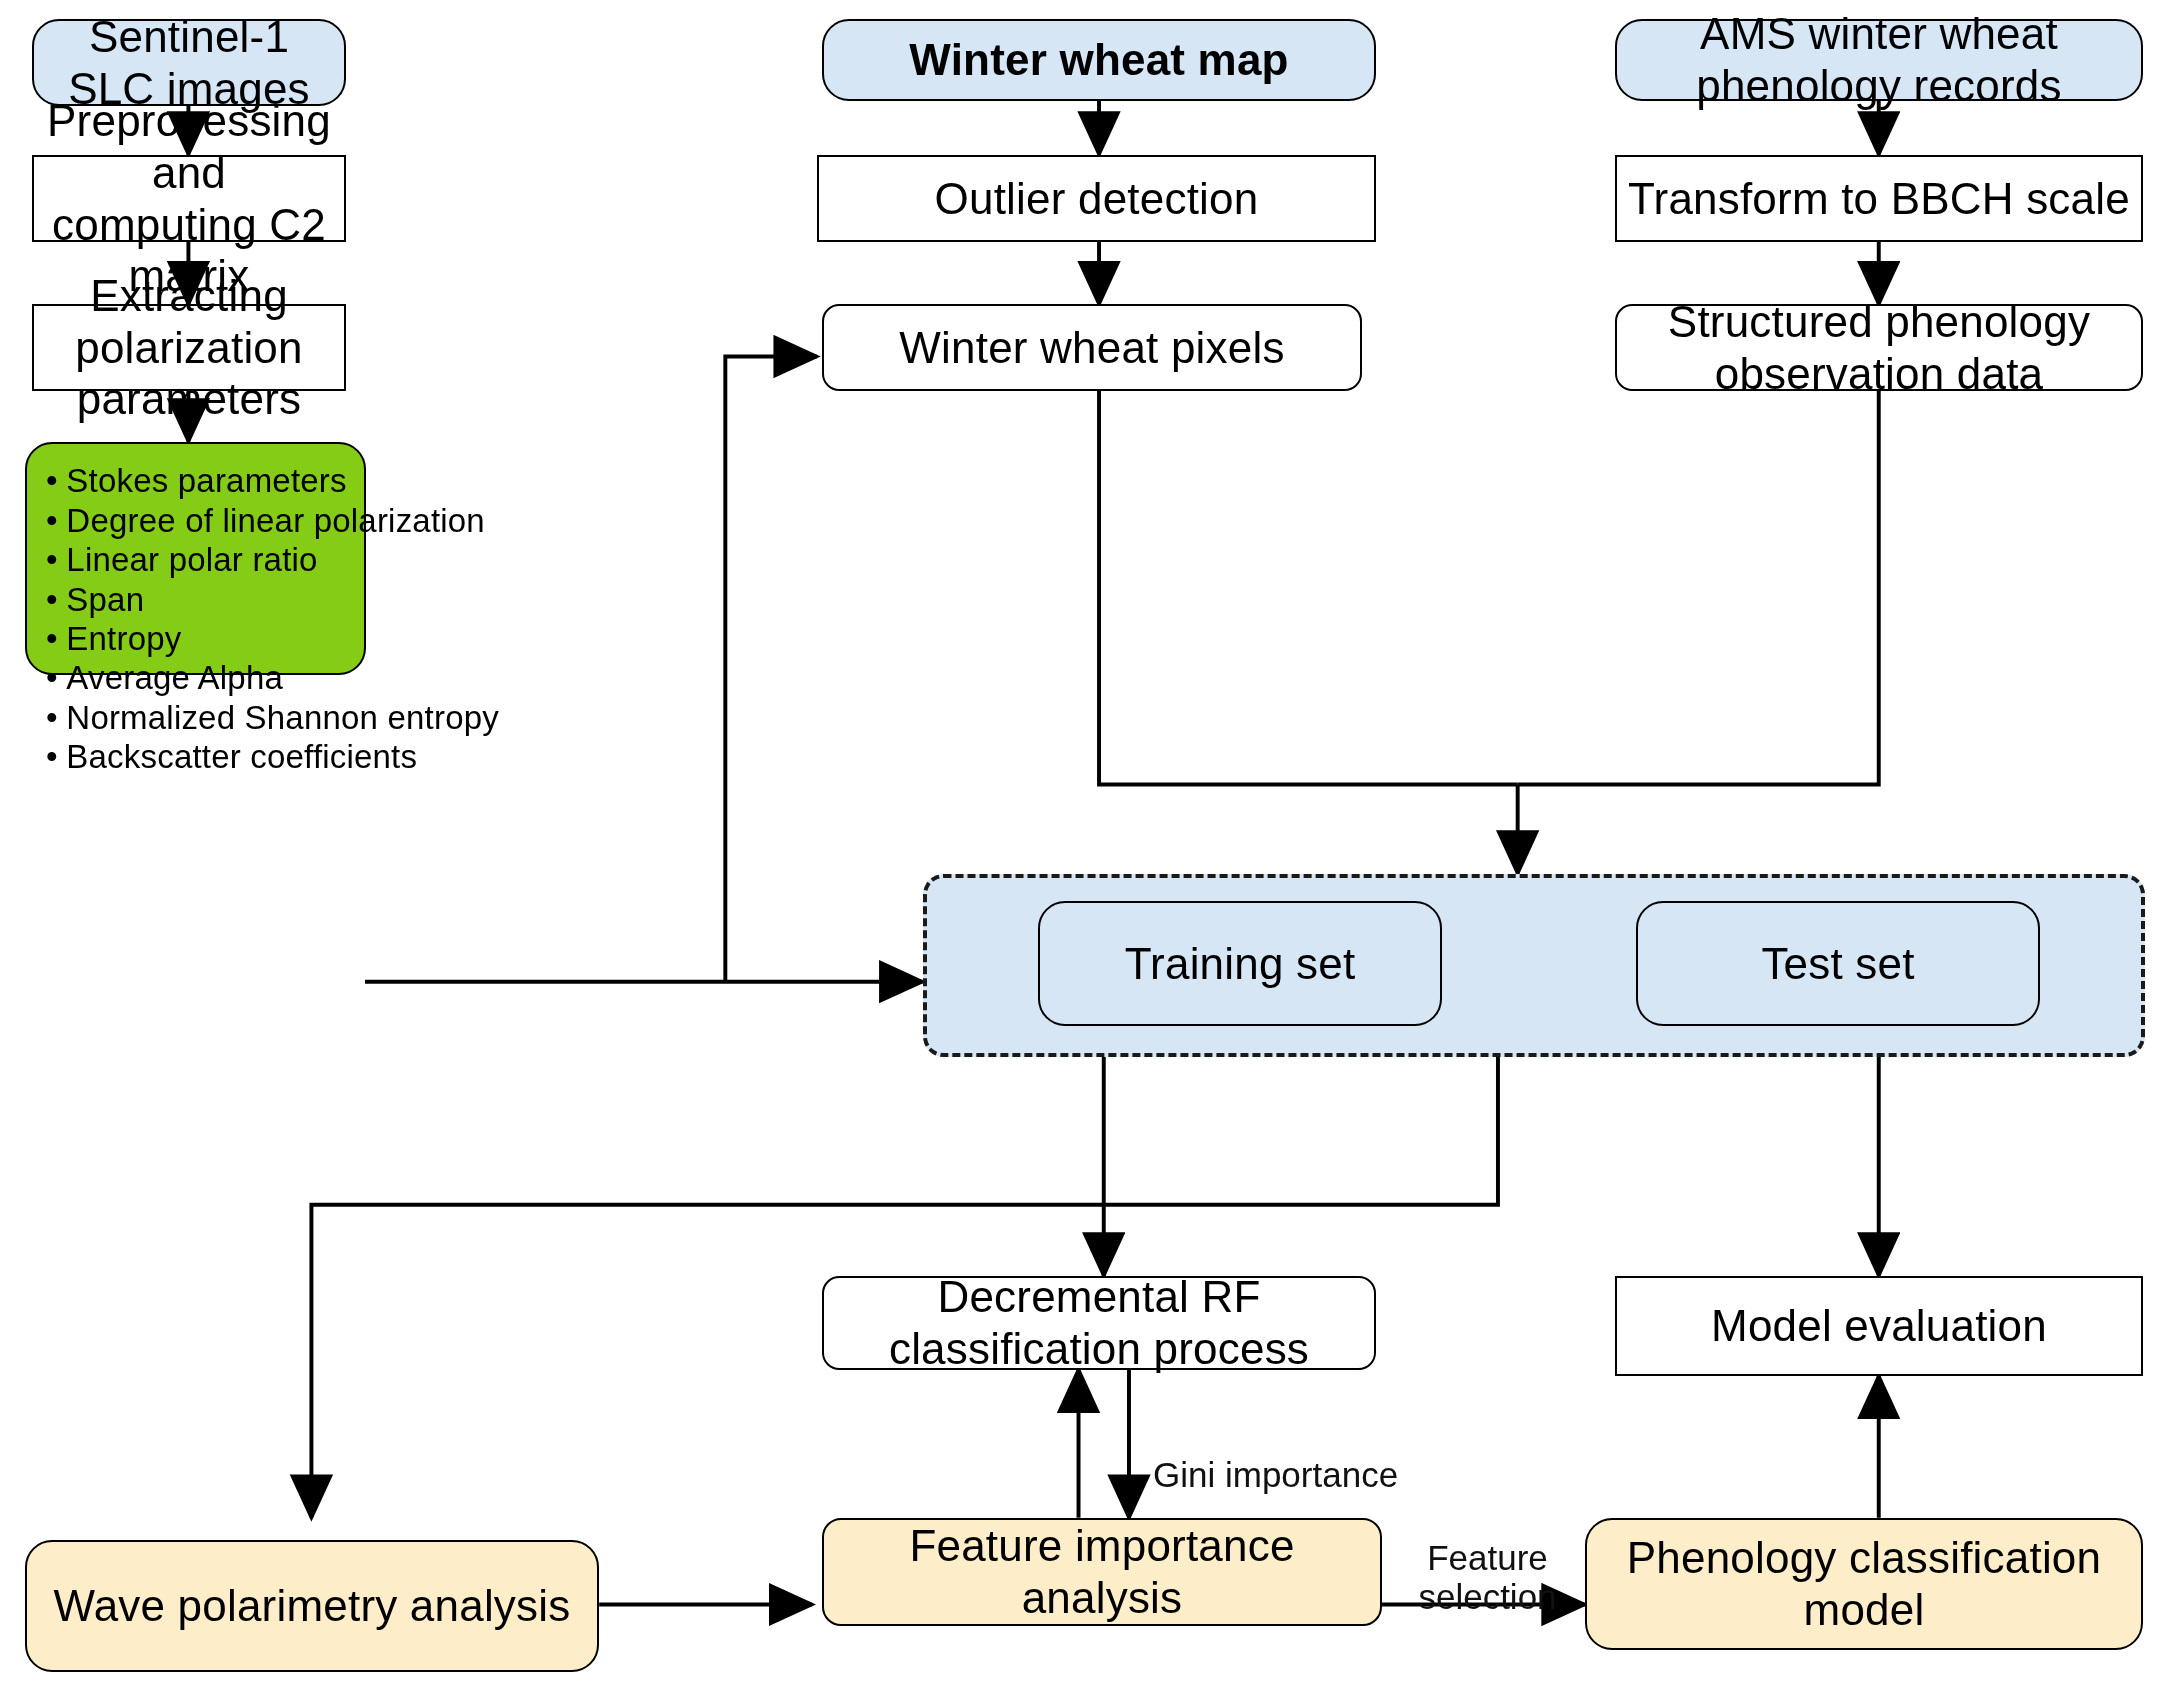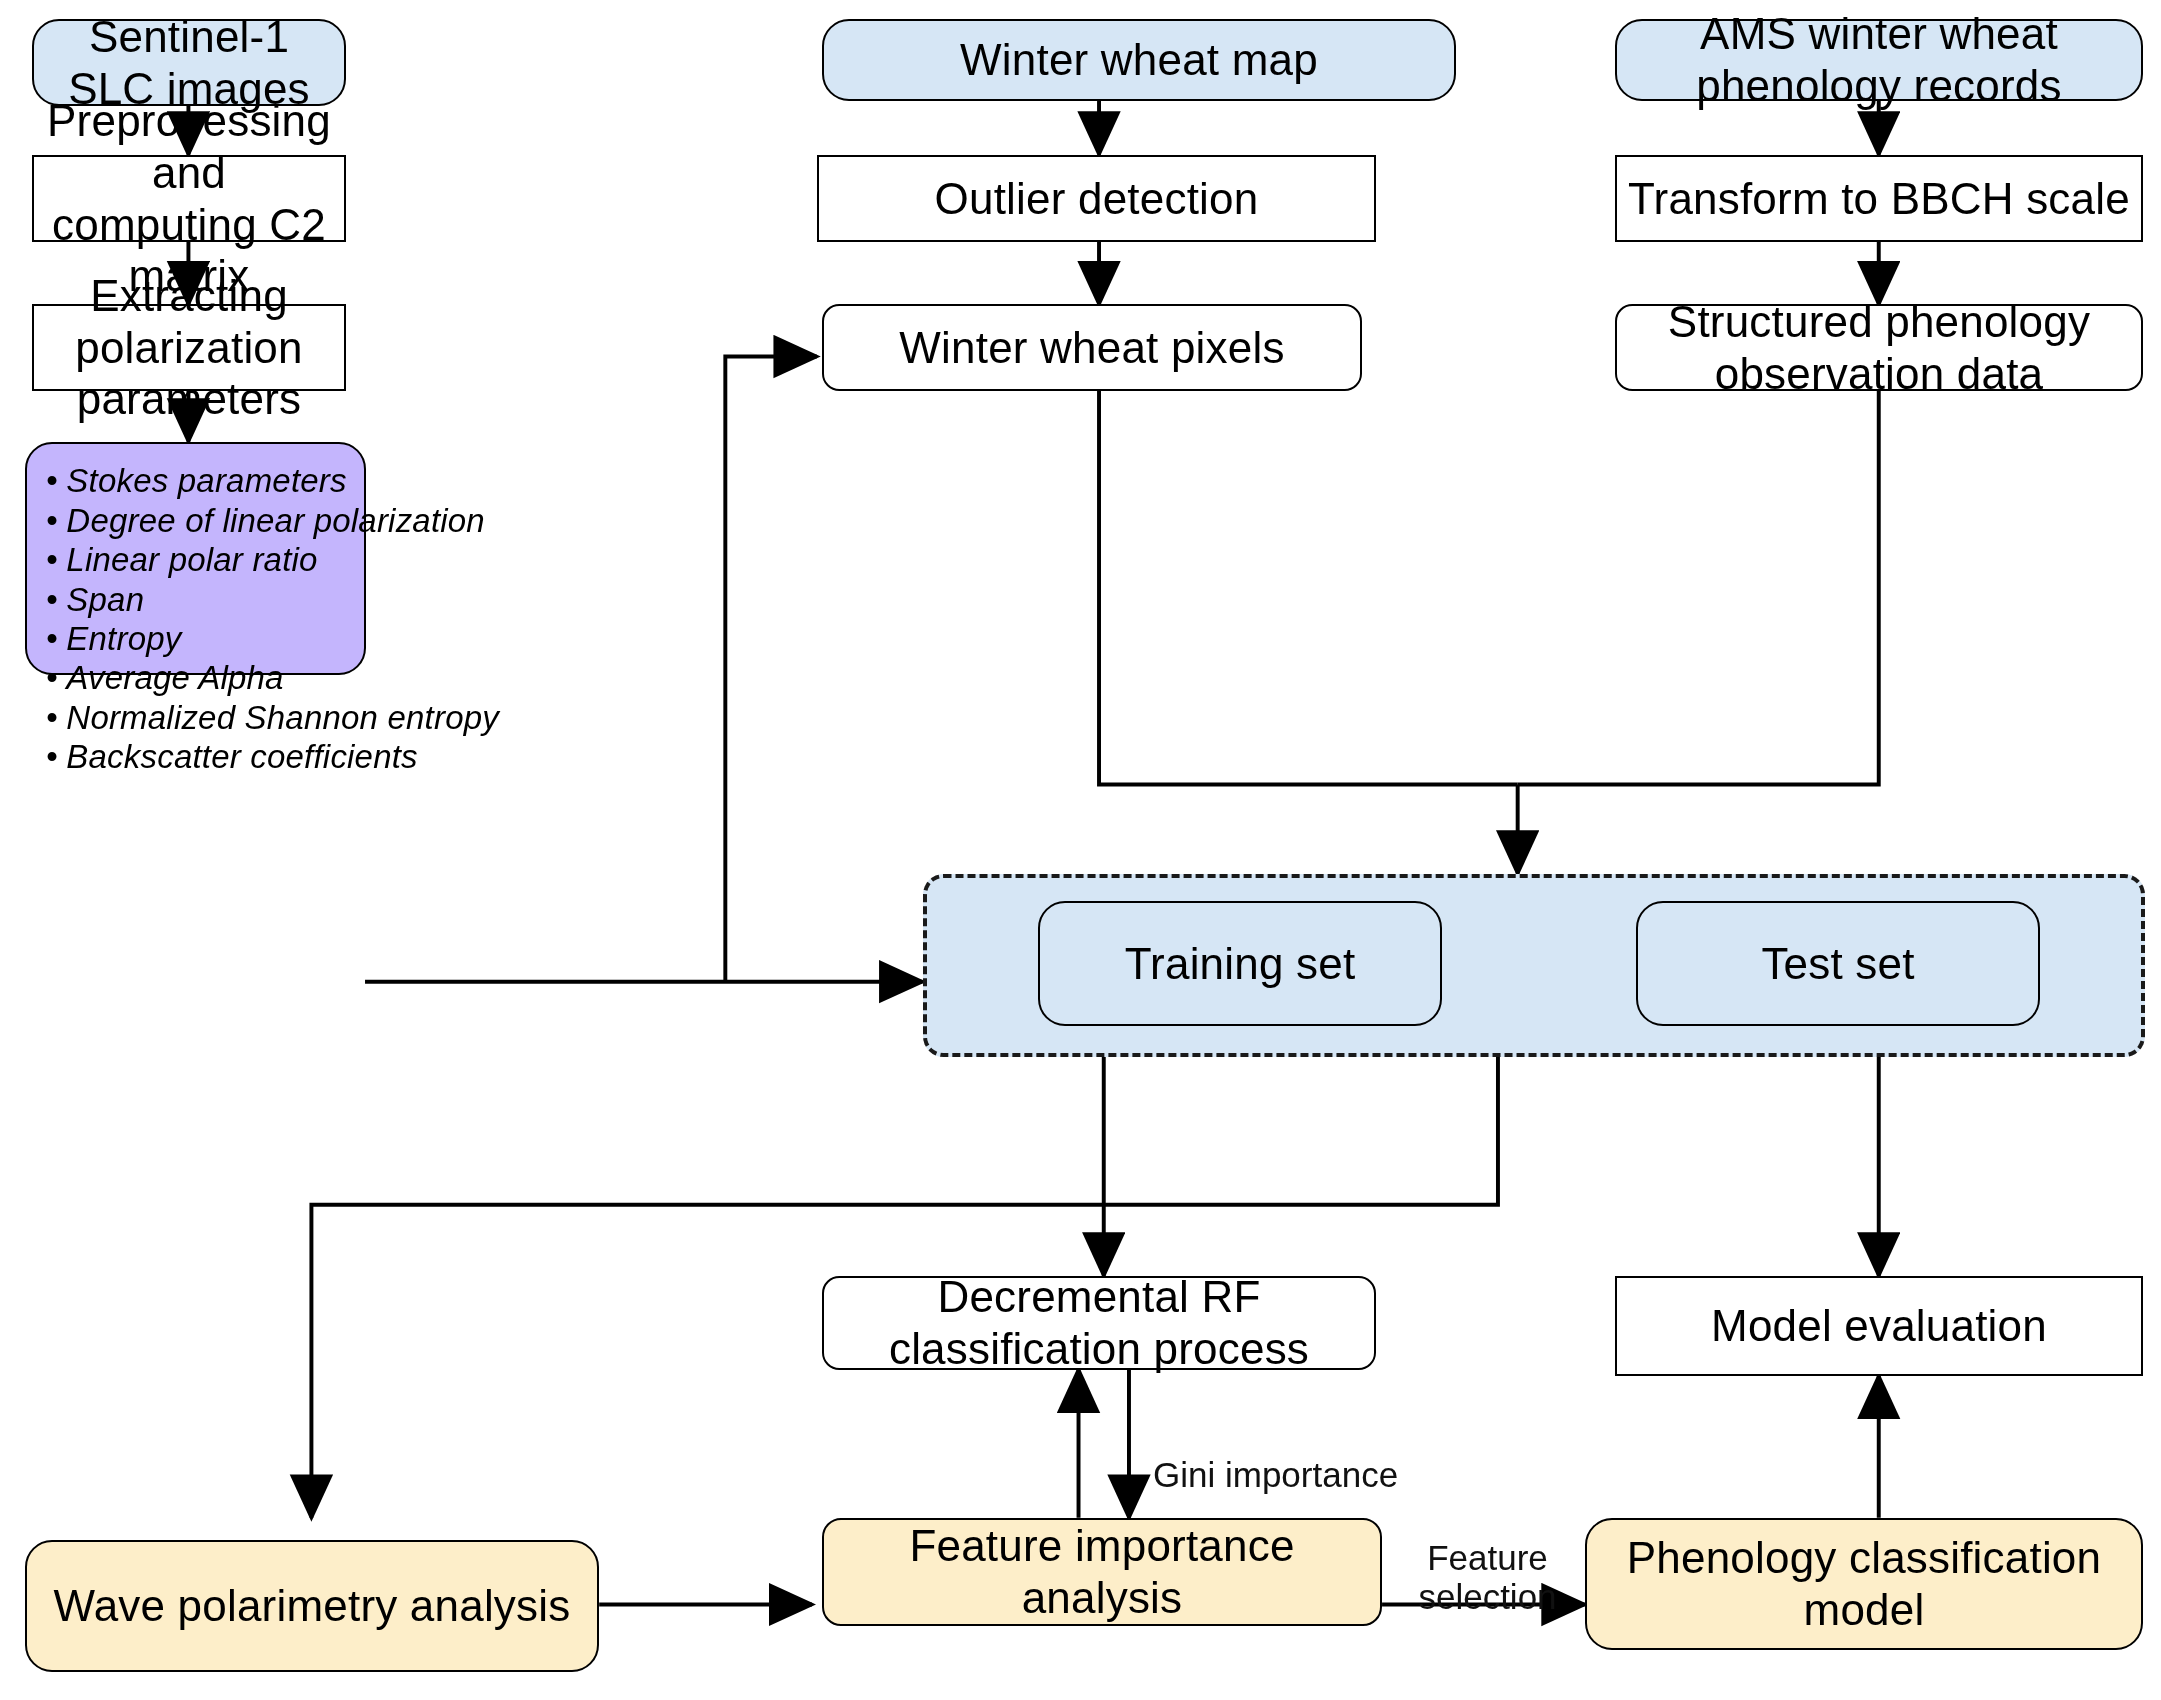--- a/index.html
+++ b/index.html
@@ -4,21 +4,21 @@
 <style>
   html,body{margin:0;padding:0;background:#ffffff;}
   body{font-family:"Liberation Sans",sans-serif;}
   #stage{position:relative;width:2161px;height:1700px;background:#fff;overflow:hidden;}
   svg.edges{position:absolute;left:0;top:0;width:2161px;height:1700px;pointer-events:none;}
   .node{position:absolute;box-sizing:border-box;display:flex;align-items:center;justify-content:center;
         text-align:center;border:2.4px solid #000;background:#fff;color:#000;
         font-size:44px;line-height:1.18;letter-spacing:0.2px;}
   .node.blue{background:#d6e6f5;}
   .node.yellow{background:#fdeec9;}
-  .node.grey{background:#c4b5fd;font-style:italic;}
+  .node.grey{background:#84cc16;}
   .node.rounded{border-radius:17.3px;}
   .node.round-lg{border-radius:27px;}
   .node.square{border-radius:0;}
   .node .txt{display:block;padding:0 11px;}
   .listbox{align-items:flex-start;justify-content:flex-start;text-align:left;padding:17.3px 16px 14px 17.3px;
            font-size:33px;line-height:1.195;}
   .listbox ul{list-style:none;margin:0;padding:0;}
   .listbox li{white-space:nowrap;}
   .listbox li::before{content:"\2022";display:inline-block;width:.62em;margin-left:1.6px;}
   .dashgroup{position:absolute;box-sizing:border-box;background:#d6e6f5;border:4px dashed #1a1a1a;border-radius:20.5px;}
@@ -90,21 +90,21 @@
       <li>Degree of linear polarization</li>
       <li>Linear polar ratio</li>
       <li>Span</li>
       <li>Entropy</li>
       <li>Average Alpha</li>
       <li>Normalized Shannon entropy</li>
       <li>Backscatter coefficients</li>
     </ul>
   </div>
 
-  <div class="node blue round-lg" style="left:822px;top:19px;width:634px;height:82px;">
+  <div class="node blue round-lg" style="left:822px;top:19px;width:554px;height:82px;font-weight:bold;">
     <span class="txt">Winter wheat map</span>
   </div>
 
   <div class="node square" style="left:817px;top:155px;width:559px;height:87px;">
     <span class="txt">Outlier detection</span>
   </div>
 
   <div class="node rounded" style="left:822px;top:304px;width:540px;height:87px;">
     <span class="txt">Winter wheat pixels</span>
   </div>

